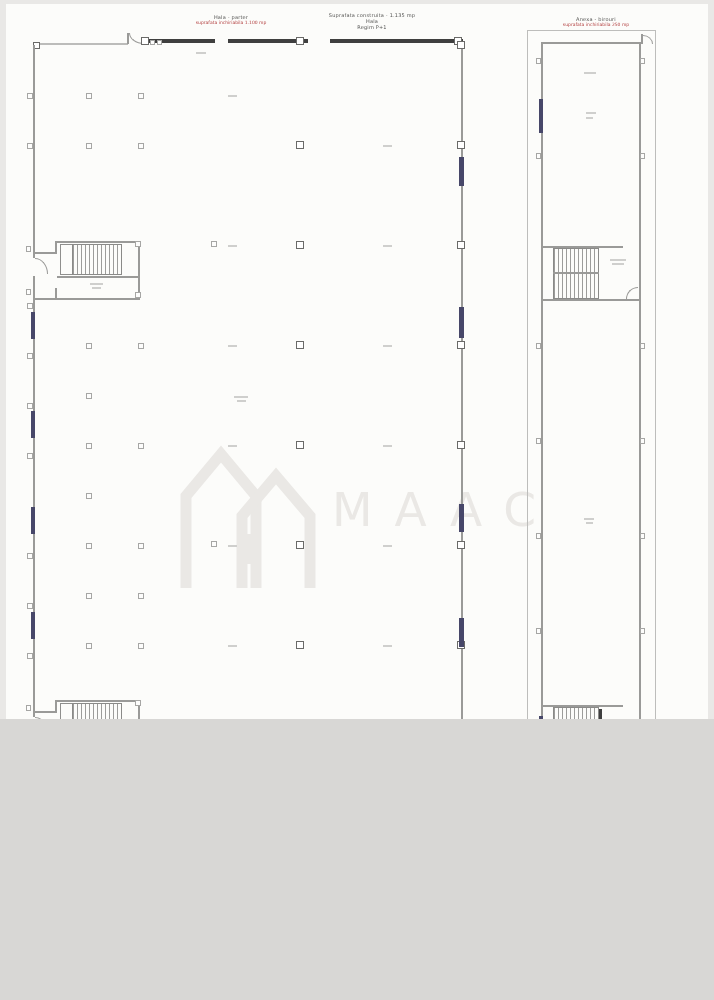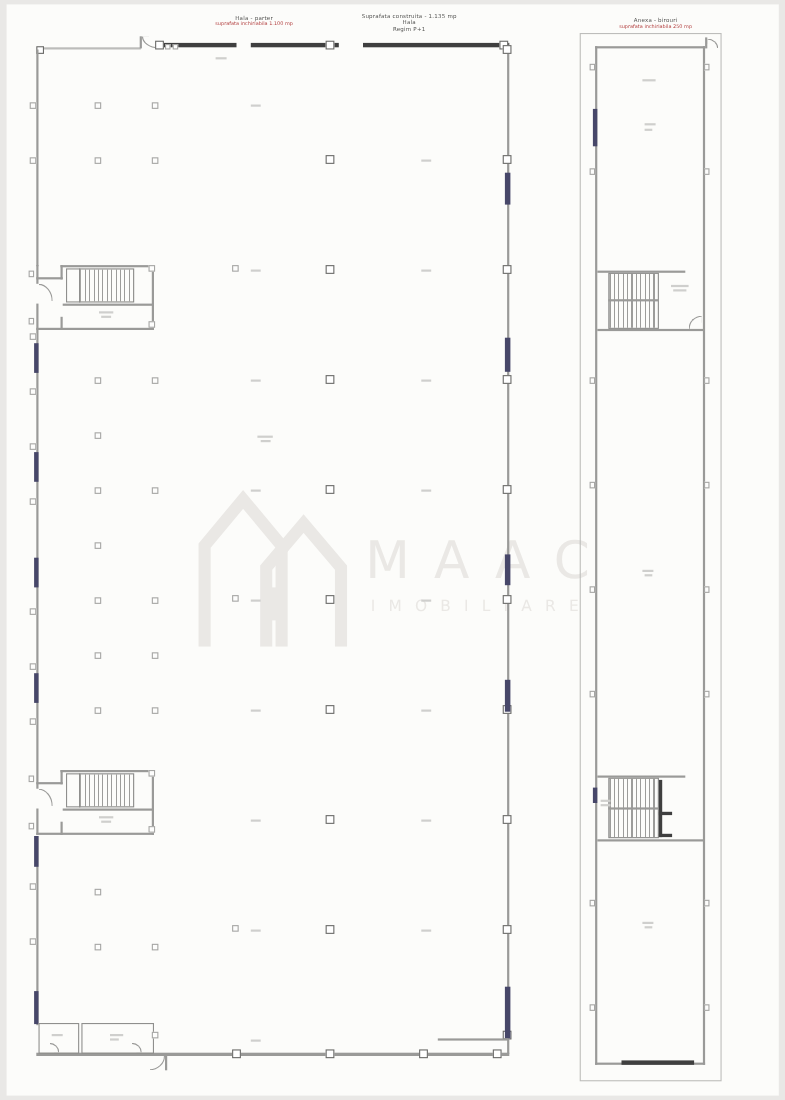--- a/index.html
+++ b/index.html
@@ -1,16 +1,16 @@
 <!DOCTYPE html>
 <html style="--window_navy: #474769; --red_text: #b34040; --watermark: #eae8e5; --wall: #9a9a98; --wall_dark: #3f3f3f;"><head>
 <meta charset="utf-8">
 <style>
   html,body{margin:0;padding:0;background:#d8d7d5;font-family:"DejaVu Sans",sans-serif;}
-  .canvas{position:relative;width:714px;height:1000px;background:#e9e8e6;overflow:hidden;}
+  .canvas{position:relative;width:714px;height:719px;background:#e9e8e6;overflow:hidden;}
   .sheet{position:absolute;left:6px;top:4px;width:702px;height:992px;background:#fcfcfa;}
   .abs{position:absolute;box-sizing:border-box;}
   
   .w{background:#9a9a98;}
   .wl{background:#bcbcba;}
   .wd{background:#3f3f3f;}
   .col{background:#ffffff;border:1px solid #6a6a68;}
   .colsm{background:#fdfdfc;border:1px solid #a6a6a4;}
   .navy{background:var(--window_navy,#474769);}
   .hatch{border:1px solid #8a8a88;background:repeating-linear-gradient(90deg,#9c9c9a 0 1px,transparent 1px 4px);}
@@ -38,21 +38,20 @@
   <div class="sheet"></div>
 
   <div class="wm" style="left:178px;top:438px;width:140px;height:150px;">
     <svg width="140" height="150" viewBox="0 0 140 150">
       <polyline points="8,150 8,58 43,16 78,58 78,150" fill="none" stroke="#eae8e5" stroke-width="11"></polyline>
       <polyline points="64,150 64,78 98,38 132,78 132,150" fill="none" stroke="#eae8e5" stroke-width="11"></polyline>
       <rect x="63" y="96" width="13" height="30" fill="#eae8e5"></rect>
     </svg>
   </div>
   <div class="wm wm-brand" style="left:332px;top:482px;">MAAC</div>
-  <div class="wm wm-sub" style="left:337px;top:543px;">IMOBILIARE</div>
 
   <div class="title" style="left:185px;top:14px;width:92px;">
     <div class="t-dark">Hala - parter</div>
     <div class="t-red">suprafata inchiriabila 1.100 mp</div>
   </div>
   <div class="title" style="left:322px;top:12px;width:100px;">
     <div class="t-dark">Suprafata construita - 1.135 mp</div>
     <div class="t-dark">Hala</div>
     <div class="t-dark">Regim P+1</div>
   </div>

